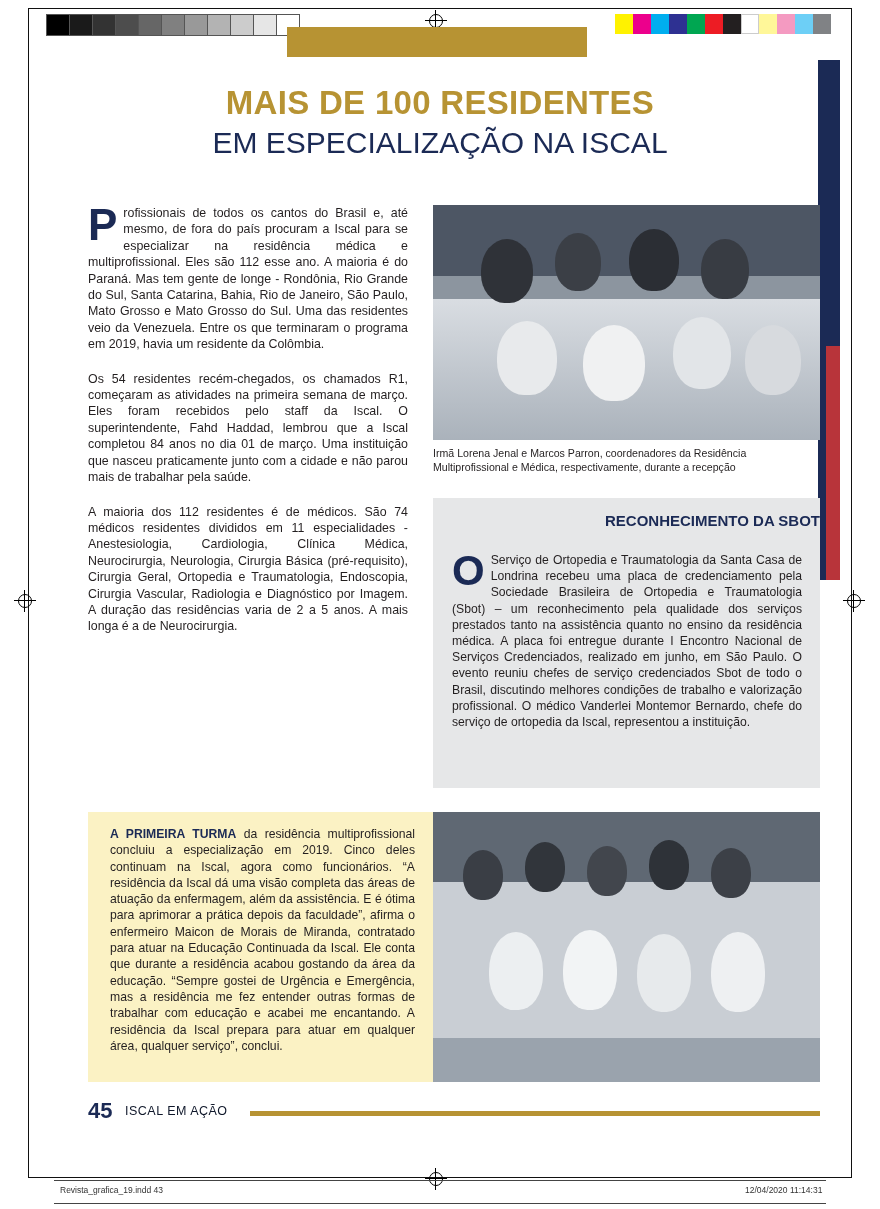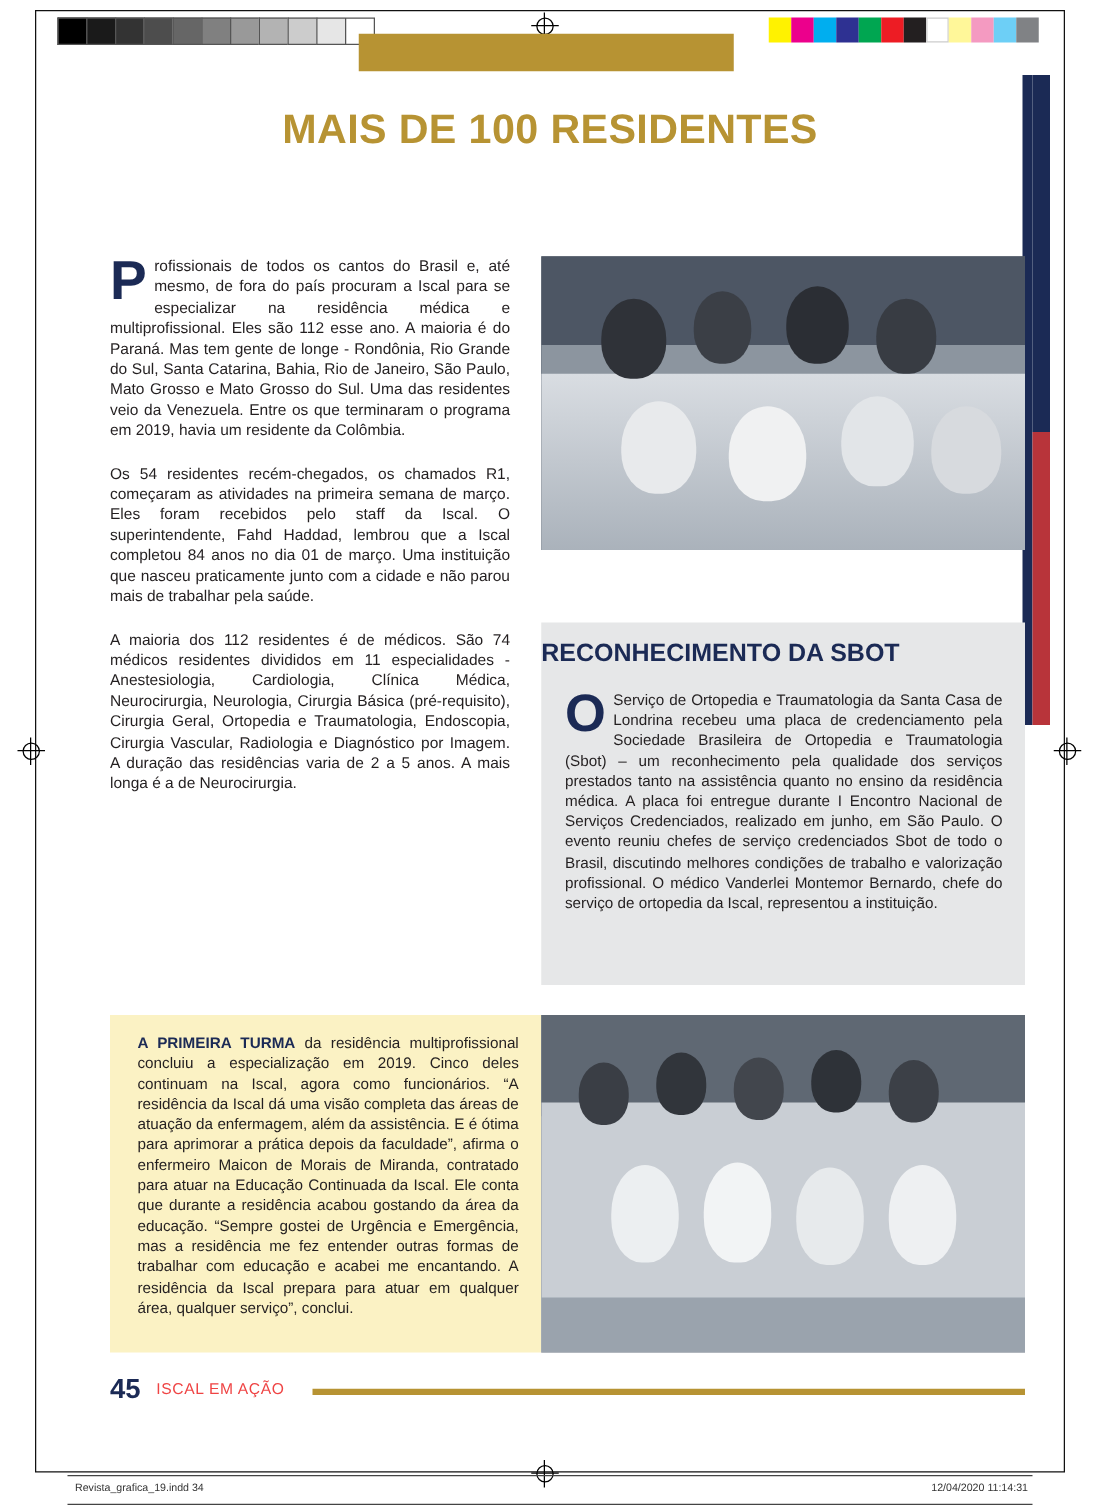--- a/index.html
+++ b/index.html
@@ -65,43 +65,43 @@
   .caption1{
     position:absolute;left:433px;top:447px;width:387px;
     font-size:10.6px;line-height:13.6px;color:#231f20;
   }
 
   
   .sbot-box{
     position:absolute;left:433px;top:498px;width:387px;height:290px;background:#e6e7e8;
   }
   .sbot-title{
-    position:absolute;left:433px;top:512px;width:387px;text-align:left;
-    font-size:20px;font-weight:bold;color:#1b2a55;
+    position:absolute;left:433px;top:512px;width:387px;text-align:right;
+    font-size:15px;font-weight:bold;color:#1b2a55;
   }
   .sbot-body{
     position:absolute;left:452px;top:552px;width:350px;
     font-size:12.2px;line-height:16.2px;text-align:justify;
   }
   .sbot-body .dropcap{font-size:42px;line-height:34px;color:#1b2a55;}
 
   
   .yellow-box{position:absolute;left:88px;top:812px;width:345px;height:270px;background:#fbf2c4;}
   .yellow-text{
     position:absolute;left:110px;top:826px;width:305px;
     font-size:12.2px;line-height:16.3px;text-align:justify;color:#231f20;
   }
   .yellow-text b{color:#1b2a55;}
 
   
   .photo2{position:absolute;left:433px;top:812px;width:387px;height:270px;background:#6a7380;overflow:hidden;}
 
   
   .folio{position:absolute;left:88px;top:1098px;font-size:22px;font-weight:bold;color:#1b2a55;}
-  .folio-label{position:absolute;left:125px;top:1104px;font-size:12.5px;color:#ef4444;letter-spacing:.5px;}
+  .folio-label{position:absolute;left:125px;top:1104px;font-size:12.5px;color:#0f172a;letter-spacing:.5px;}
   .footer-rule{position:absolute;left:250px;top:1111px;width:570px;height:5px;background:#b79333;}
 
   .slug-box{
     position:absolute;left:54px;top:1180px;width:772px;height:22px;
     border-top:1px solid #444;border-bottom:1px solid #444;
   }
   .slug-left{position:absolute;left:60px;top:1185px;font-size:8.5px;color:#333;}
   .slug-right{position:absolute;left:745px;top:1185px;font-size:8.5px;color:#333;}
 
   
@@ -156,20 +156,21 @@
     </div>
   <div class="reg reg-bottom">
       <i></i>
     </div>
 
   <div class="gold-block"></div>
   <div class="side-strip2"></div>
   <div class="side-strip"></div>
 
   <div class="title-main">MAIS DE 100 RESIDENTES</div>
+  <div class="title-sub">EM ESPECIALIZAÇÃO NA ISCAL</div>
 
   <div class="col-left">
     <p>
       <span class="dropcap">P</span><span>rofissionais de todos os cantos do Brasil e, até mesmo, de fora do país procuram a Iscal para se especializar na residência médica e multiprofissional. Eles são 112 esse ano. A maioria é do Paraná. Mas tem gente de longe - Rondônia, Rio Grande do Sul, Santa Catarina, Bahia, Rio de Janeiro, São Paulo, Mato Grosso e Mato Grosso do Sul. Uma das residentes veio da Venezuela. Entre os que terminaram o programa em 2019, havia um residente da Colômbia.</span>
     </p>
     <p>Os 54 residentes recém-chegados, os chamados R1, começaram as atividades na primeira semana de março. Eles foram recebidos pelo staff da Iscal. O superintendente, Fahd Haddad, lembrou que a Iscal completou 84 anos no dia 01 de março. Uma instituição que nasceu praticamente junto com a cidade e não parou mais de trabalhar pela saúde.</p>
     <p>A maioria dos 112 residentes é de médicos. São 74 médicos residentes divididos em 11 especialidades - Anestesiologia, Cardiologia, Clínica Médica, Neurocirurgia, Neurologia, Cirurgia Básica (pré-requisito), Cirurgia Geral, Ortopedia e Traumatologia, Endoscopia, Cirurgia Vascular, Radiologia e Diagnóstico por Imagem. A duração das residências varia de 2 a 5 anos. A mais longa é a de Neurocirurgia.</p>
   </div>
 
   <div class="photo1">
@@ -178,20 +179,21 @@
     <div class="ph-row" style="background:linear-gradient(to bottom,#d9dde2,#aab2bb)"></div>
     <div class="blob" style="left:48px;top:34px;width:52px;height:64px;background:#2f3238"></div>
     <div class="blob" style="left:122px;top:28px;width:46px;height:58px;background:#3b3f46"></div>
     <div class="blob" style="left:196px;top:24px;width:50px;height:62px;background:#2b2e34"></div>
     <div class="blob" style="left:268px;top:34px;width:48px;height:60px;background:#383c43"></div>
     <div class="blob" style="left:64px;top:116px;width:60px;height:74px;background:#e8eaec"></div>
     <div class="blob" style="left:150px;top:120px;width:62px;height:76px;background:#f0f1f2"></div>
     <div class="blob" style="left:240px;top:112px;width:58px;height:72px;background:#e2e5e8"></div>
     <div class="blob" style="left:312px;top:120px;width:56px;height:70px;background:#d7dade"></div>
   </div>
+  <div class="caption1">Irmã Lorena Jenal e Marcos Parron, coordenadores da Residência Multiprofissional e Médica, respectivamente, durante a recepção</div>
 
   <div class="sbot-box"></div>
   <div class="sbot-title">RECONHECIMENTO DA SBOT</div>
   <div class="sbot-body">
     <span class="dropcap">O</span><span>Serviço de Ortopedia e Traumatologia da Santa Casa de Londrina recebeu uma placa de credenciamento pela Sociedade Brasileira de Ortopedia e Traumatologia (Sbot) – um reconhecimento pela qualidade dos serviços prestados tanto na assistência quanto no ensino da residência médica. A placa foi entregue durante I Encontro Nacional de Serviços Credenciados, realizado em junho, em São Paulo.  O evento reuniu chefes de serviço credenciados Sbot de todo o Brasil, discutindo melhores condições de trabalho e valorização profissional. O médico Vanderlei Montemor Bernardo,  chefe do serviço de ortopedia da Iscal, representou a instituição.</span>
   </div>
 
   <div class="yellow-box"></div>
   <div class="yellow-text">
     <b>A PRIMEIRA TURMA</b><span> da residência multiprofissional concluiu a especialização em 2019. Cinco deles continuam na Iscal, agora como funcionários. “A residência da Iscal dá uma visão completa das áreas de atuação da enfermagem, além da assistência. E é ótima para aprimorar a prática depois da faculdade”, afirma o enfermeiro Maicon de Morais de Miranda, contratado para atuar na Educação Continuada da Iscal. Ele conta que durante a residência acabou gostando da área da educação. “Sempre gostei de Urgência e Emergência, mas a residência me fez entender outras formas de trabalhar com educação e acabei me encantando. A residência da Iscal prepara para atuar em qualquer área, qualquer serviço”, conclui.</span>
@@ -210,16 +212,16 @@
     <div class="blob" style="left:204px;top:122px;width:54px;height:78px;background:#e7eaec"></div>
     <div class="blob" style="left:278px;top:120px;width:54px;height:80px;background:#eef0f2"></div>
     <div style="position:absolute;left:0;bottom:0;width:100%;height:44px;background:#9aa3ad"></div>
   </div>
 
   <div class="folio">45</div>
   <div class="folio-label">ISCAL EM AÇÃO</div>
   <div class="footer-rule"></div>
 
   <div class="slug-box"></div>
-  <div class="slug-left">Revista_grafica_19.indd   34</div>
+  <div class="slug-left">Revista_grafica_19.indd   43</div>
   <div class="slug-right">12/04/2020   11:14:31</div>
 
 </div>
 
 </body></html>

